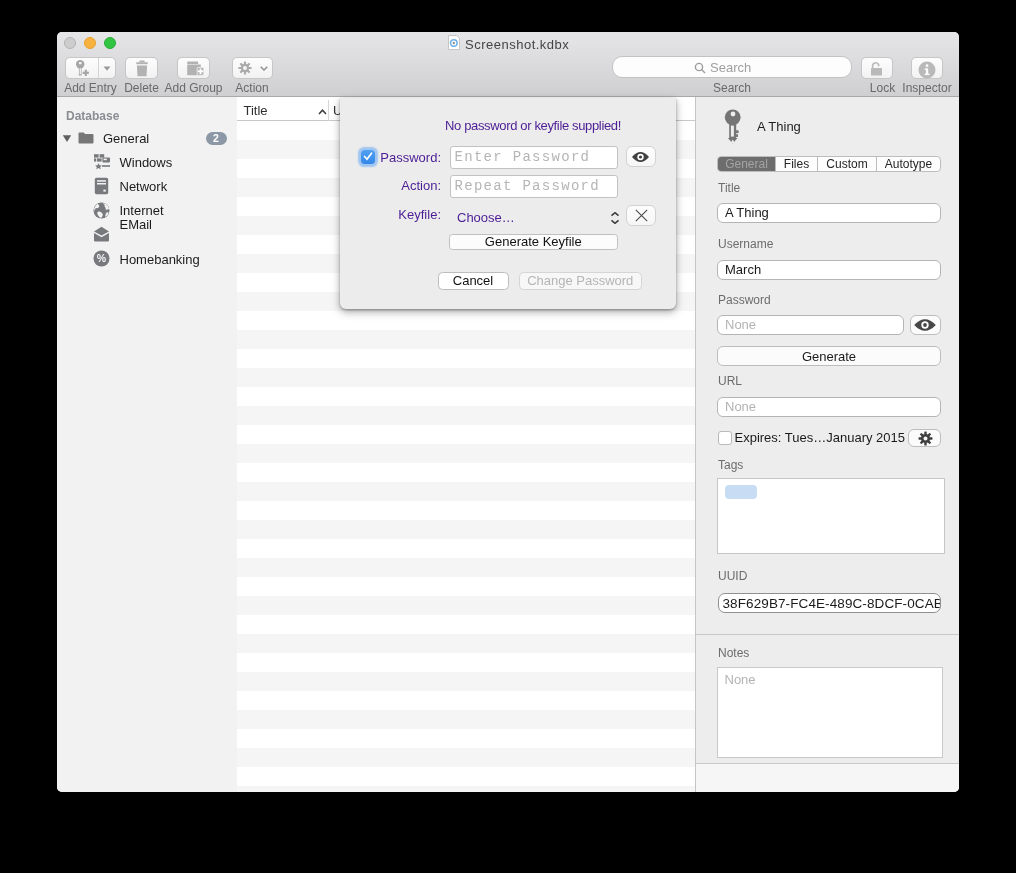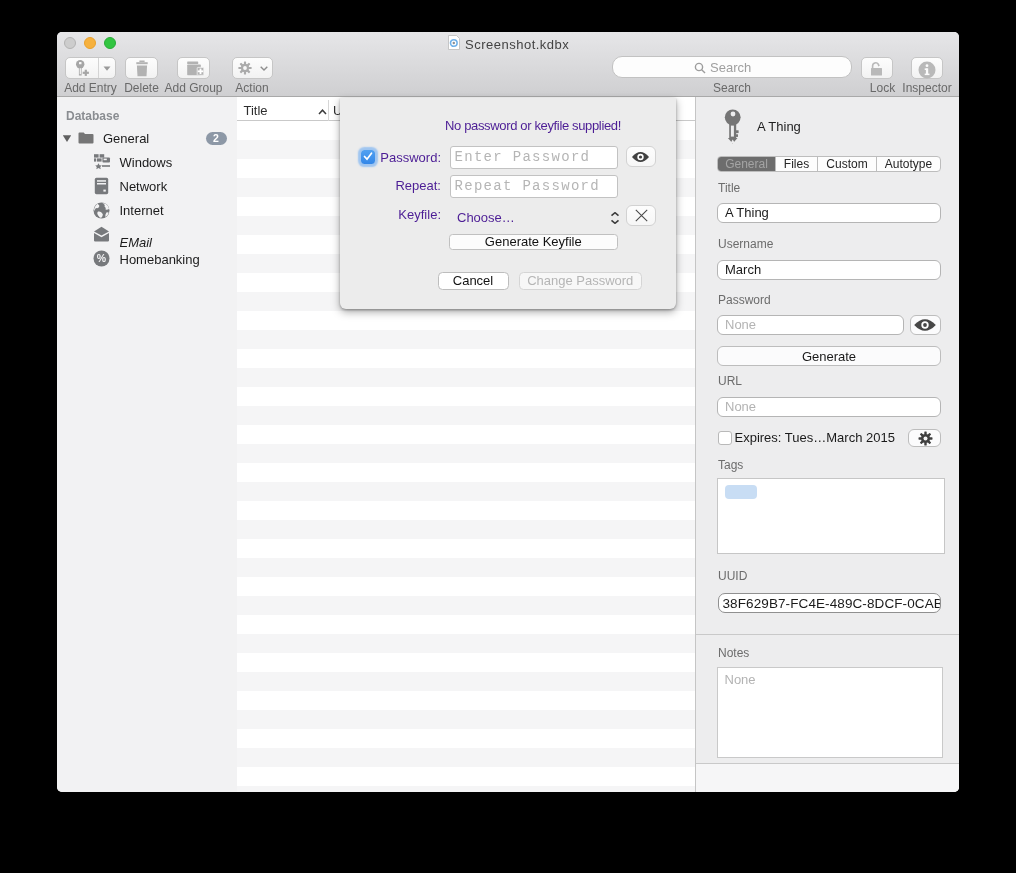--- a/index.html
+++ b/index.html
@@ -204,21 +204,21 @@
       <path d="M9.5 1.2 Q12.5 2.6 11.5 4.4 Q13.5 5.6 12.5 7.6 Q14.5 8 16 7 Q15.5 3.4 12 1.6 Z" fill="#f2f2f3"></path>
       <path d="M5 9.5 Q8 9 9 11 Q10.6 12.4 9.4 14.2 Q8.6 16.2 6.8 15.6 Q4.4 13.6 4.2 11 Z" fill="#f2f2f3"></path>
       <path d="M13.4 10.5 Q15 10 15.8 10.8 Q15 13.6 12.6 15.2 Q12 12.4 13.4 10.5 Z" fill="#f2f2f3"></path>
     </svg>
     <div class="stext" style="left:62.5px;top:105.5px;">Internet</div>
 
     <svg class="abs" style="left:36px;top:129px;" width="17" height="16" viewBox="0 0 17 16">
       <path d="M1 5.5 L8.5 0.8 L16 5.5 L8.5 9.6 Z" fill="#77797c"></path>
       <path d="M1 7.1 L8.5 11.2 L16 7.1 V14.6 Q16 15.4 15.2 15.4 H1.8 Q1 15.4 1 14.6 Z" fill="#77797c"></path>
     </svg>
-    <div class="stext" style="left:62.5px;top:138px;font-style:italic;">EMail</div>
+    <div class="stext" style="left:62.5px;top:120px;">EMail</div>
 
     <svg class="abs" style="left:36px;top:152.5px;" width="17" height="17" viewBox="0 0 17 17">
       <circle cx="8.5" cy="8.5" r="8" fill="#77797c"></circle>
       <text x="8.5" y="12.2" font-size="10.5" font-weight="bold" fill="#f2f2f3" text-anchor="middle" font-family="Liberation Sans">%</text>
     </svg>
     <div class="stext" style="left:62.5px;top:142px;margin-top:13px;">Homebanking</div>
   </div>
 
   <div id="thead">
     <span class="abs" style="left:6.5px;top:6px;font-size:13px;color:#2e2e2e;">Title</span>
@@ -263,21 +263,21 @@
       <circle cx="12" cy="7" r="3.7" fill="#fff"></circle>
       <circle cx="12" cy="7" r="1.9" fill="#474747"></circle>
     </svg>
     <div class="pbtn" style="left:21px;top:249px;width:224px;height:20px;border-radius:6px;
       font-size:13px;color:#1a1a1a;text-align:center;line-height:19px;">Generate</div>
     <div class="plabel" style="left:22px;top:276.5px;">URL</div>
     <div class="pfield ph" style="left:21px;top:299.5px;">None</div>
 
     <div class="abs" style="left:21.5px;top:333.5px;width:14px;height:14px;background:#fff;
       border:1px solid #b9b9b9;border-radius:3px;"></div>
-    <div class="abs" style="left:38.5px;top:333px;font-size:13px;color:#1a1a1a;">Expires: Tues…March 2015</div>
+    <div class="abs" style="left:38.5px;top:333px;font-size:13px;color:#1a1a1a;">Expires: Tues…January 2015</div>
     <div class="pbtn" style="left:212px;top:332px;width:33px;height:17.5px;border-radius:6px;"></div>
     <svg class="abs" style="left:222px;top:333.5px;" width="15" height="15" viewBox="0 0 15 15">
       <g fill="#3f3f3f">
         <circle cx="7.5" cy="7.5" r="4.6"></circle>
         <g>
           <rect x="6.3" y="0.5" width="2.4" height="3.2" rx="0.6"></rect>
           <rect x="6.3" y="11.3" width="2.4" height="3.2" rx="0.6"></rect>
           <rect x="0.5" y="6.3" width="3.2" height="2.4" rx="0.6"></rect>
           <rect x="11.3" y="6.3" width="3.2" height="2.4" rx="0.6"></rect>
           <g transform="rotate(45 7.5 7.5)">
@@ -314,21 +314,21 @@
       <path d="M1.5 4.5 L4 7.2 L8.5 1.2" fill="none" stroke="#fff" stroke-width="1.7" stroke-linecap="round"></path>
     </svg>
     <div class="dtext" style="left:0;top:51.5px;width:101px;text-align:right;">Password:</div>
     <div class="dfield" style="top:48px;">Enter Password</div>
     <div class="dsq" style="top:47.5px;"></div>
     <svg class="abs" style="left:291px;top:52.5px;" width="19" height="12" viewBox="0 0 19 12">
       <path d="M1 6 Q9.5 -4.2 18 6 Q9.5 16.2 1 6 Z" fill="#414141"></path>
       <circle cx="9.5" cy="6" r="3.2" fill="#fff"></circle>
       <circle cx="9.5" cy="6" r="1.6" fill="#414141"></circle>
     </svg>
-    <div class="dtext" style="left:0;top:80px;width:101px;text-align:right;">Repeat:</div>
+    <div class="dtext" style="left:0;top:80px;width:101px;text-align:right;">Action:</div>
     <div class="dfield" style="top:76.5px;">Repeat Password</div>
     <div class="dtext" style="left:0;top:109px;width:101px;text-align:right;">Keyfile:</div>
     <div class="dtext" style="left:117px;top:111.5px;">Choose…</div>
     <svg class="abs" style="left:270px;top:113.5px;" width="10" height="12" viewBox="0 0 10 12">
       <path d="M1.5 3.6 L5 0.7 L8.5 3.6" fill="none" stroke="#3c3c3c" stroke-width="1.6"></path>
       <path d="M1.5 8.4 L5 11.3 L8.5 8.4" fill="none" stroke="#3c3c3c" stroke-width="1.6"></path>
     </svg>
     <div class="dsq" style="top:107px;height:20.5px;left:285.5px;width:30px;"></div>
     <svg class="abs" style="left:294.5px;top:110.5px;" width="13" height="13" viewBox="0 0 13 13">
       <path d="M0.8 0.8 L12.2 12.2 M12.2 0.8 L0.8 12.2" stroke="#4a4a4a" stroke-width="1.1"></path>

